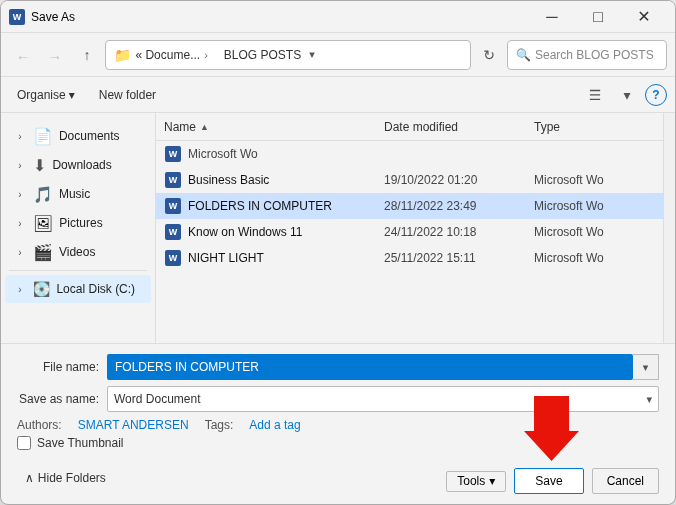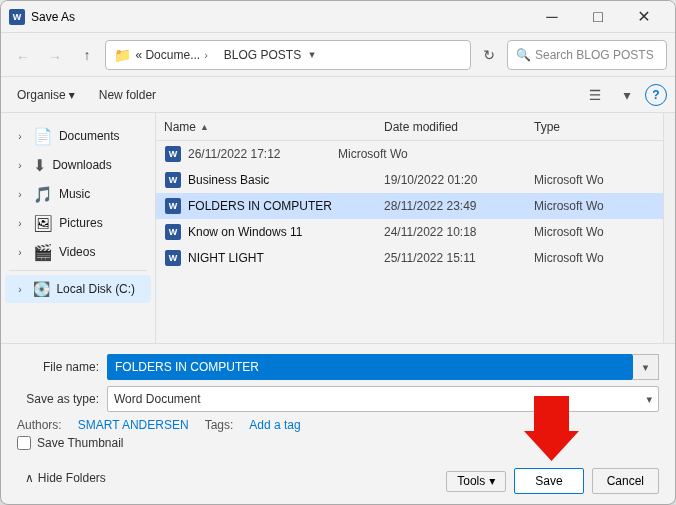--- a/index.html
+++ b/index.html
@@ -342,21 +342,20 @@
         <div class="col-type">
           <span>Type</span>
         </div>
       </div>
 
       <div class="file-rows">
         <div class="file-row">
           <span class="file-icon">
               <div class="word-icon">W</div>
             </span>
-          <span class="file-date">26/11/2022 17:12</span>
           <span class="file-type">Microsoft Wo</span>
         </div>
         <div class="file-row">
           <span class="file-icon">
               <div class="word-icon">W</div>
             </span>
           <span class="file-name">Business Basic</span>
           <span class="file-date">19/10/2022 01:20</span>
           <span class="file-type">Microsoft Wo</span>
         </div>
@@ -395,21 +394,21 @@
 
     <div class="form-row">
       <span class="form-label">File name:</span>
       <div class="input-wrapper">
         <input class="form-input" value="FOLDERS IN COMPUTER" style="background: rgb(0, 120, 212); color: rgb(255, 255, 255); flex: 1 1 0%;">
         <div class="form-dropdown">▾</div>
       </div>
     </div>
 
     <div class="form-row">
-      <span class="form-label">Save as type:</span>
+      <span class="form-label">Save as name:</span>
       <div class="input-wrapper">
         <div class="form-select">
           <span class="select-value">Word Document</span>
           <span class="select-arrow">▾</span>
         </div>
       </div>
     </div>
 
     <div class="meta-row">
       <span class="meta-label">Authors:</span>

